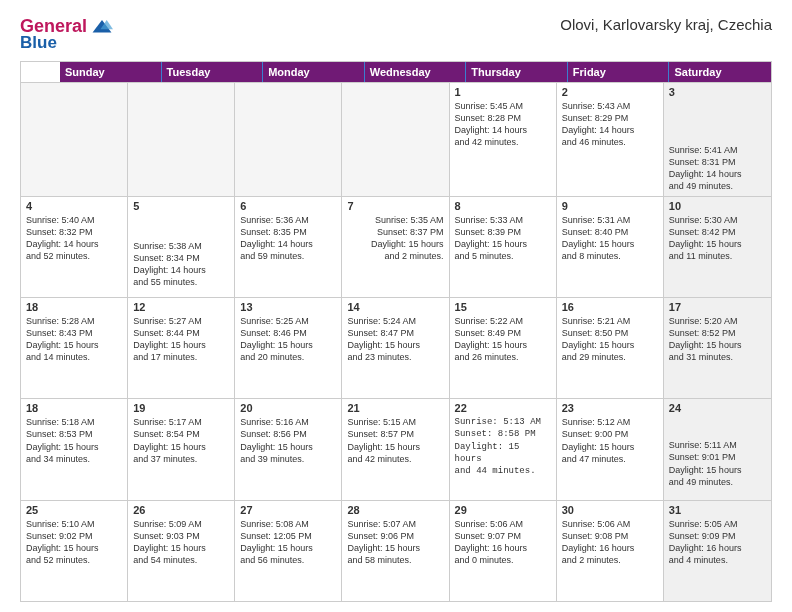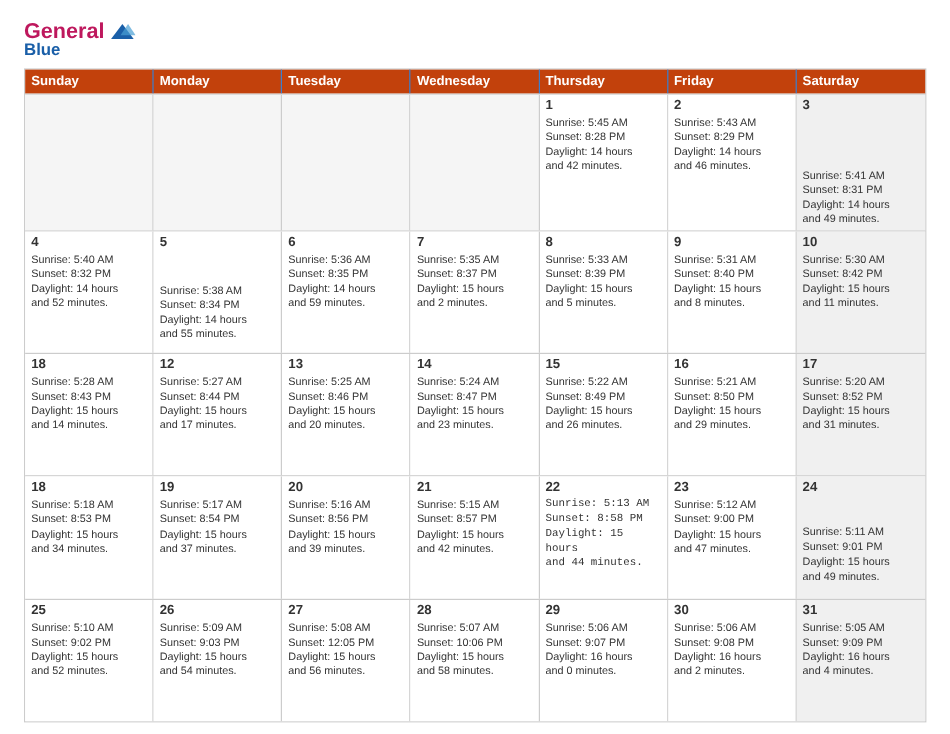--- a/index.html
+++ b/index.html
@@ -52,21 +52,22 @@
     }
     .calendar {
       flex: 1;
       display: flex;
       flex-direction: column;
       border: 1px solid #ccc;
     }
     .cal-header {
       display: grid;
       grid-template-columns: repeat(7, 1fr);
-      background: #c2410c;
+      background: #701a75;
+      margin-left: 39px;
     }
     .cal-header-cell {
       color: #fff;
       font-size: 11px;
       font-weight: bold;
       padding: 4px 5px;
       text-align: left;
       border-right: 1px solid #3a7fcf;
     }
     .cal-header-cell:last-child { border-right: none; }
@@ -111,31 +112,32 @@
 <div class="page">
   <div class="header">
     <div class="logo">
       <div class="logo-text">
         <span style="font-size:18px;font-weight:bold;color:#be185d;">General</span>
         <svg class="logo-icon" viewBox="0 0 28 22" width="28" height="22">
           <polygon points="14,2 26,18 2,18" fill="#1a5fa8"></polygon>
           <polygon points="20,2 28,14 12,14" fill="#4a9fd4" opacity="0.7"></polygon>
         </svg>
       </div>
-      <span style="font-size:14px;font-weight:bold;color:#1a5fa8;margin-top:-4px;">Blue</span>
+      <span style="font-size:17px;font-weight:bold;color:#1a5fa8;margin-top:-4px;">Blue</span>
     </div>
     <div class="title-block">
+      <div class="subtitle">Olovi, Karlovarsky kraj, Czechia</div>
     </div>
   </div>
 
   <div class="calendar">
     <div class="cal-header">
     <div class="cal-header-cell">Sunday</div>
+        <div class="cal-header-cell">Tuesday</div>
         <div class="cal-header-cell">Monday</div>
-        <div class="cal-header-cell">Tuesday</div>
         <div class="cal-header-cell">Wednesday</div>
         <div class="cal-header-cell">Thursday</div>
         <div class="cal-header-cell">Friday</div>
         <div class="cal-header-cell">Saturday</div>
       </div>
     <div class="cal-body">
     <div class="cal-row">
           <div class="cal-cell empty"></div>
           <div class="cal-cell empty"></div>
           <div class="cal-cell empty"></div>
@@ -179,21 +181,21 @@
           </div>
           <div class="cal-cell">
             <span class="day-num">6</span>
             <div class="cell-text" style="white-space: pre-line;">Sunrise: 5:36 AM
 Sunset: 8:35 PM
 Daylight: 14 hours
 and 59 minutes.</div>
           </div>
           <div class="cal-cell">
             <span class="day-num">7</span>
-            <div class="cell-text" style="white-space: pre-line;">Sunrise: 5:35 AM
+            <div class="cell-text" style="white-space: pre-line; text-align: right;">Sunrise: 5:35 AM
 Sunset: 8:37 PM
 Daylight: 15 hours
 and 2 minutes.</div>
           </div>
           <div class="cal-cell">
             <span class="day-num">8</span>
             <div class="cell-text" style="white-space: pre-line;">Sunrise: 5:33 AM
 Sunset: 8:39 PM
 Daylight: 15 hours
 and 5 minutes.</div>
@@ -333,21 +335,21 @@
           <div class="cal-cell">
             <span class="day-num">27</span>
             <div class="cell-text" style="white-space: pre-line;">Sunrise: 5:08 AM
 Sunset: 12:05 PM
 Daylight: 15 hours
 and 56 minutes.</div>
           </div>
           <div class="cal-cell">
             <span class="day-num">28</span>
             <div class="cell-text" style="white-space: pre-line;">Sunrise: 5:07 AM
-Sunset: 10:06 PM
+Sunset: 9:06 PM
 Daylight: 15 hours
 and 58 minutes.</div>
           </div>
           <div class="cal-cell">
             <span class="day-num">29</span>
             <div class="cell-text" style="white-space: pre-line;">Sunrise: 5:06 AM
 Sunset: 9:07 PM
 Daylight: 16 hours
 and 0 minutes.</div>
           </div>

